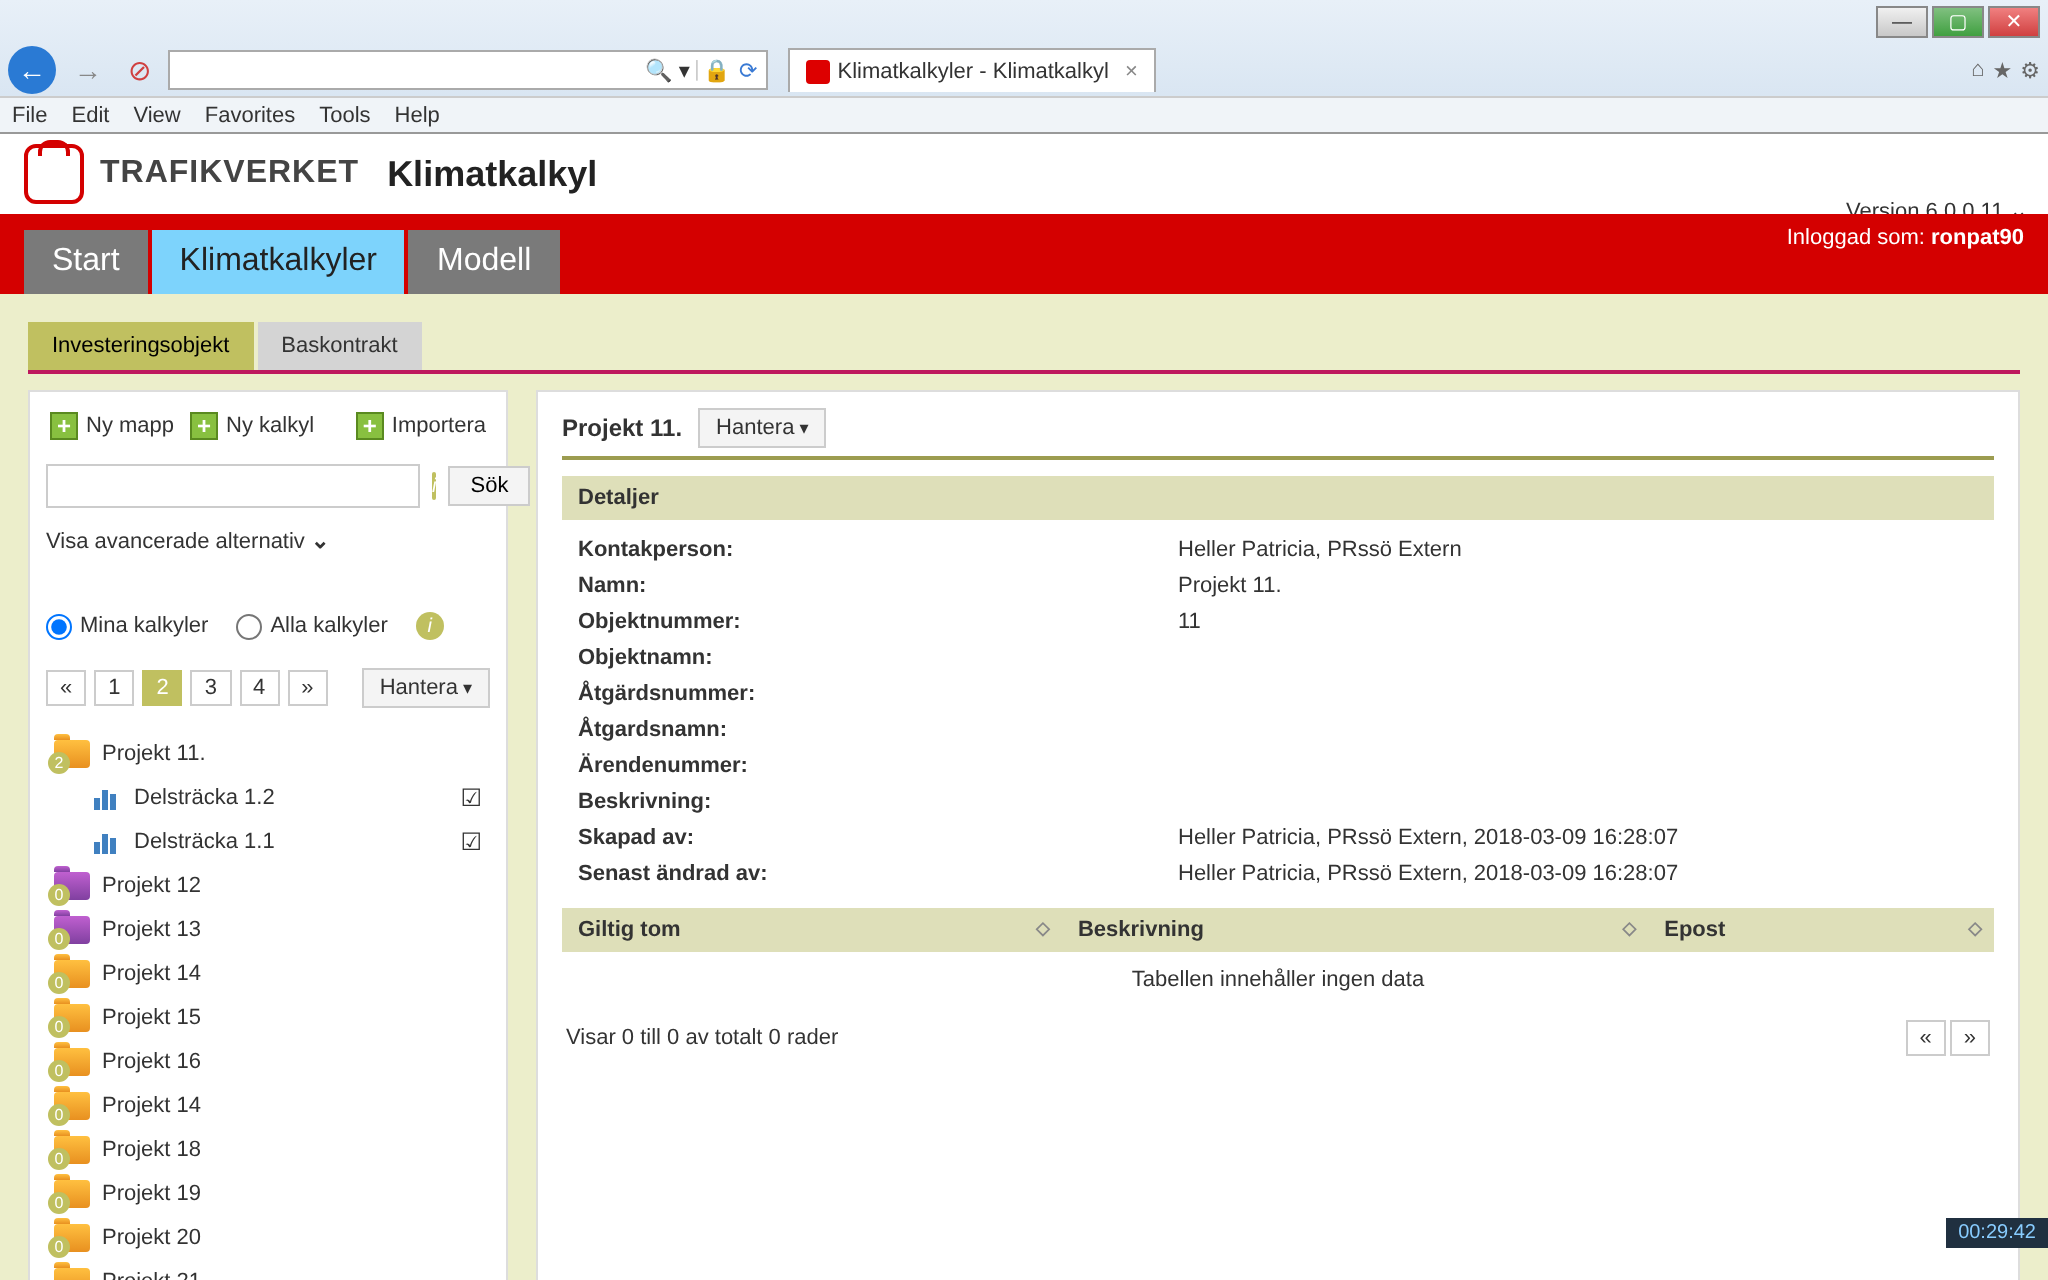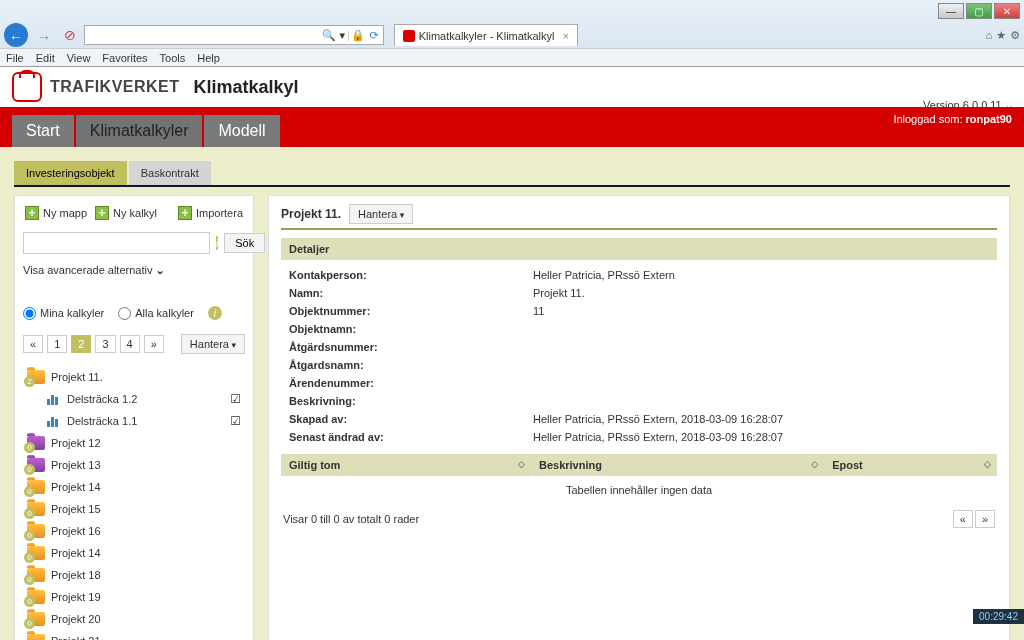--- a/index.html
+++ b/index.html
@@ -32,27 +32,27 @@
 .brand { font-size:16px; font-weight:bold; color:#444; letter-spacing:0.5px; }
 .app-title { font-size:18px; font-weight:bold; color:#222; margin-left:14px; }
 .version { position:absolute; right:10px; top:32px; font-size:11px; color:#333; }
 .version::after { content:" ⌄"; }
 
 
 .redstrip { background:#d40000; height:40px; display:flex; align-items:flex-end; padding:0 12px; position:relative; }
 .login-info { position:absolute; right:12px; top:6px; color:#fff; font-size:11px; }
 .login-info b { font-weight:bold; }
 .main-tab { padding:7px 14px; font-size:16px; color:#fff; background:#7a7a7a; margin-right:2px; cursor:pointer; }
-.main-tab.active { background:#737373; color:#222; }
+.main-tab.active { background:#7dd3fc; color:#222; }
 
 
 .body-wrap { background:#eceecb; padding:14px; min-height:560px; }
 
 
-.subtabs { display:flex; border-bottom:2px solid #0f172a; margin-bottom:8px; }
+.subtabs { display:flex; border-bottom:2px solid #be185d; margin-bottom:8px; }
 .subtab { padding:6px 12px; background:#d4d4d4; font-size:11px; margin-right:2px; cursor:pointer; }
 .subtab.active { background:#c0c060; color:#000; }
 
 .two-col { display:flex; gap:14px; }
 
 
 .sidebar { width:240px; background:#fff; border:1px solid #ddd; padding:8px; }
 .toolbar { display:flex; gap:4px; margin-bottom:10px; }
 .tool-btn { display:flex; align-items:center; gap:4px; font-size:11px; cursor:pointer; padding:2px; }
 .plus-icon { width:14px; height:14px; background:#88c040; display:inline-flex; align-items:center; justify-content:center; color:#fff; font-weight:bold; font-size:12px; border:1px solid #5a8a20; }
@@ -82,21 +82,21 @@
 .leaf-icon i { width:3px; background:#4080c0; }
 .leaf-icon i:nth-child(1){height:6px} .leaf-icon i:nth-child(2){height:10px} .leaf-icon i:nth-child(3){height:8px}
 .check { margin-left:auto; margin-right:4px; font-size:12px; }
 
 
 .main { flex:1; background:#fff; border:1px solid #ddd; padding:8px 12px; }
 .main-title-row { display:flex; align-items:center; gap:8px; border-bottom:2px solid #9c9c50; padding-bottom:4px; margin-bottom:8px; }
 .main-title { font-size:12px; font-weight:bold; }
 .section-head { background:#dedfb9; padding:5px 8px; font-size:11px; font-weight:bold; margin-bottom:6px; }
 .detail-row { display:flex; padding:3px 8px; font-size:11px; }
-.detail-lbl { width:244px; font-weight:bold; }
+.detail-lbl { width:300px; font-weight:bold; }
 .detail-val { flex:1; }
 .aktuella { margin-top:8px; }
 .sok-row { display:flex; justify-content:flex-end; align-items:center; gap:6px; padding:4px 8px; font-size:11px; }
 .sok-in { border:1px solid #ccc; height:18px; width:84px; }
 .tbl { width:100%; border-collapse:collapse; font-size:11px; }
 .tbl th { background:#dedfb9; text-align:left; padding:5px 8px; font-weight:bold; position:relative; }
 .sort { position:absolute; right:6px; color:#888; font-size:9px; }
 .tbl-empty { text-align:center; padding:8px; font-size:11px; }
 .tbl-foot { display:flex; align-items:center; padding:6px 2px; font-size:11px; }
 .tbl-foot .pgn { margin-left:auto; display:flex; gap:2px; }

